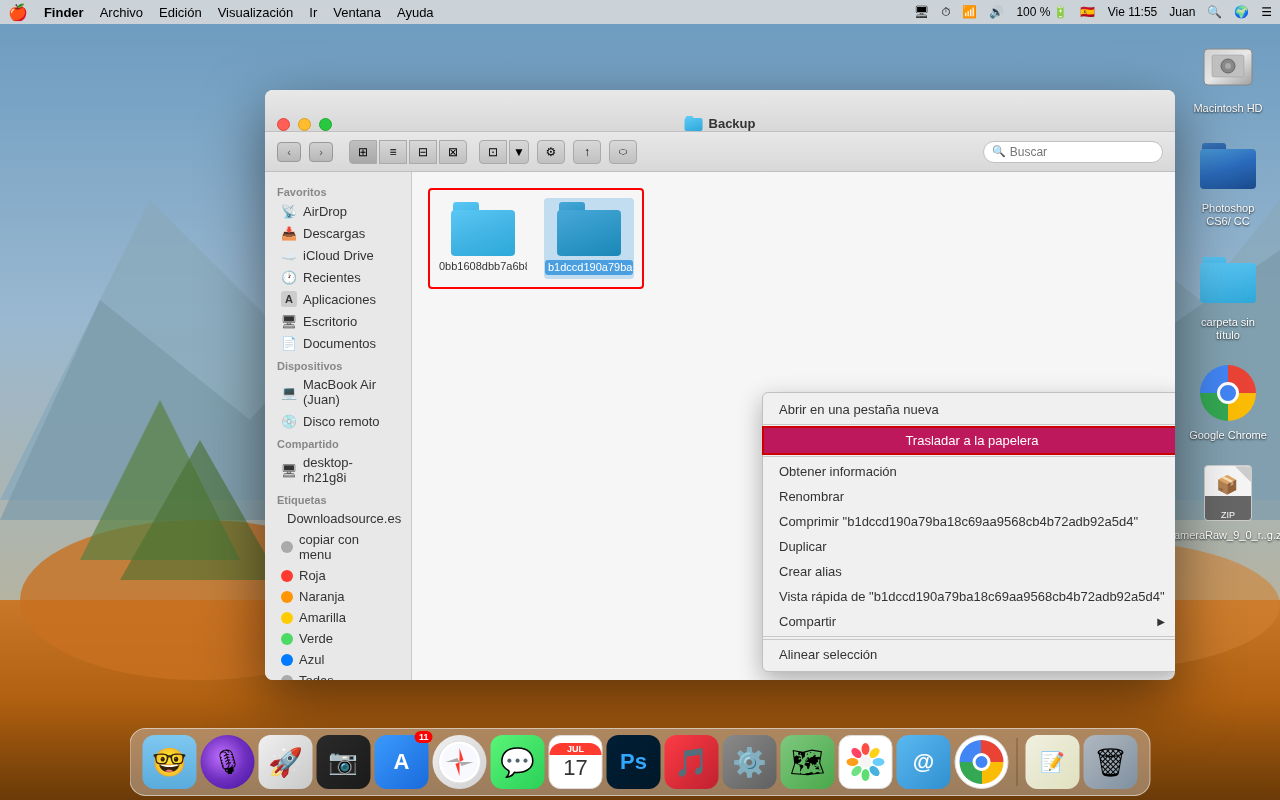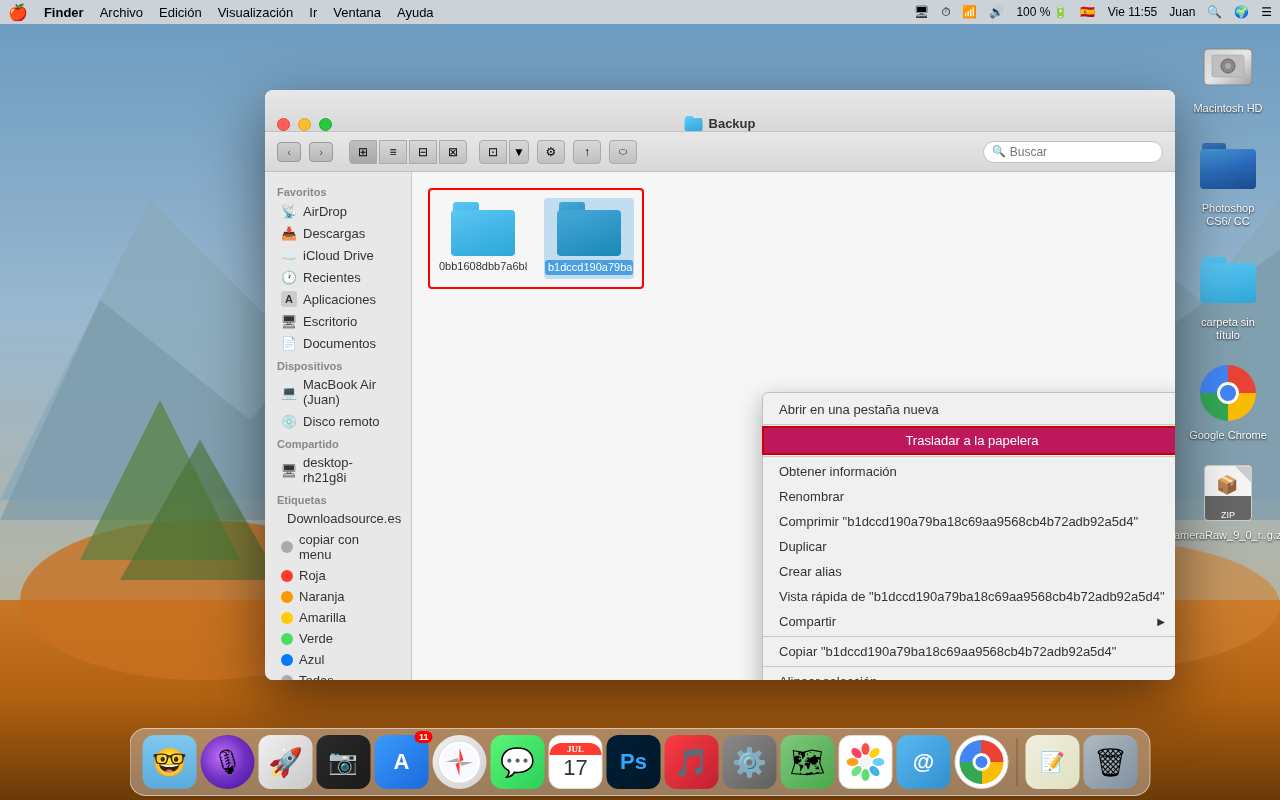--- a/index.html
+++ b/index.html
@@ -832,23 +832,20 @@
             <span>Crear alias</span>
           </div>
           <div class="ctx-item">
             <span>Vista rápida de "b1dccd190a79ba18c69aa9568cb4b72adb92a5d4"</span>
           </div>
           <div class="ctx-item">
             <span>Compartir</span>
             <span class="ctx-arrow">▶</span>
           </div>
           <div style="height:1px;background:#c8c8c8;margin:2px 0;"></div>
-          <div class="ctx-item">
-            <span>Copiar "b1dccd190a79ba18c69aa9568cb4b72adb92a5d4"</span>
-          </div>
           <div style="height:1px;background:#c8c8c8;margin:2px 0;"></div>
           <div class="ctx-item">
             <span>Alinear selección</span>
           </div>
 
         </div>
       </div>
     </div>
   </div>
 
@@ -874,21 +871,21 @@
         <polygon points="22,8 26,20 22,22" fill="#ff3b30"></polygon>
         <polygon points="22,36 18,24 22,22" fill="#ff3b30"></polygon>
         <polygon points="8,22 20,18 22,22" fill="#aaa"></polygon>
         <polygon points="36,22 24,26 22,22" fill="#aaa"></polygon>
       </svg>
     </div>
 
     <div class="dock-icon" style="background:linear-gradient(135deg,#5af578,#2ad058);border-radius:12px;font-size:28px;">💬</div>
 
     <div class="dock-icon" style="background:white;border-radius:12px;border:1px solid #ddd;font-size:10px;flex-direction:column;display:flex;align-items:center;justify-content:center;">
-      <div style="background:#ff3b30;color:white;width:100%;text-align:center;font-size:9px;padding:1px;border-radius:12px 12px 0 0;font-weight:bold;font-family:Liberation Serif, serif;">JUL</div>
+      <div style="background:#ff3b30;color:white;width:100%;text-align:center;font-size:9px;padding:1px;border-radius:12px 12px 0 0;font-weight:bold;">JUL</div>
       <div style="font-size:22px;font-weight:300;color:#333;">17</div>
     </div>
 
     <div class="dock-icon" style="background:linear-gradient(135deg,#001e36,#001828);border-radius:12px;color:#31a8ff;font-size:22px;font-weight:bold;">Ps</div>
 
     <div class="dock-icon" style="background:linear-gradient(135deg,#fc3c44,#c02030);border-radius:12px;font-size:28px;">🎵</div>
 
     <div class="dock-icon" style="background:linear-gradient(135deg,#8a8a8a,#606060);border-radius:12px;font-size:28px;">⚙️</div>
 
     <div class="dock-icon" style="background:linear-gradient(135deg,#7ec87e,#4aa84a);border-radius:12px;font-size:28px;">🗺</div>

